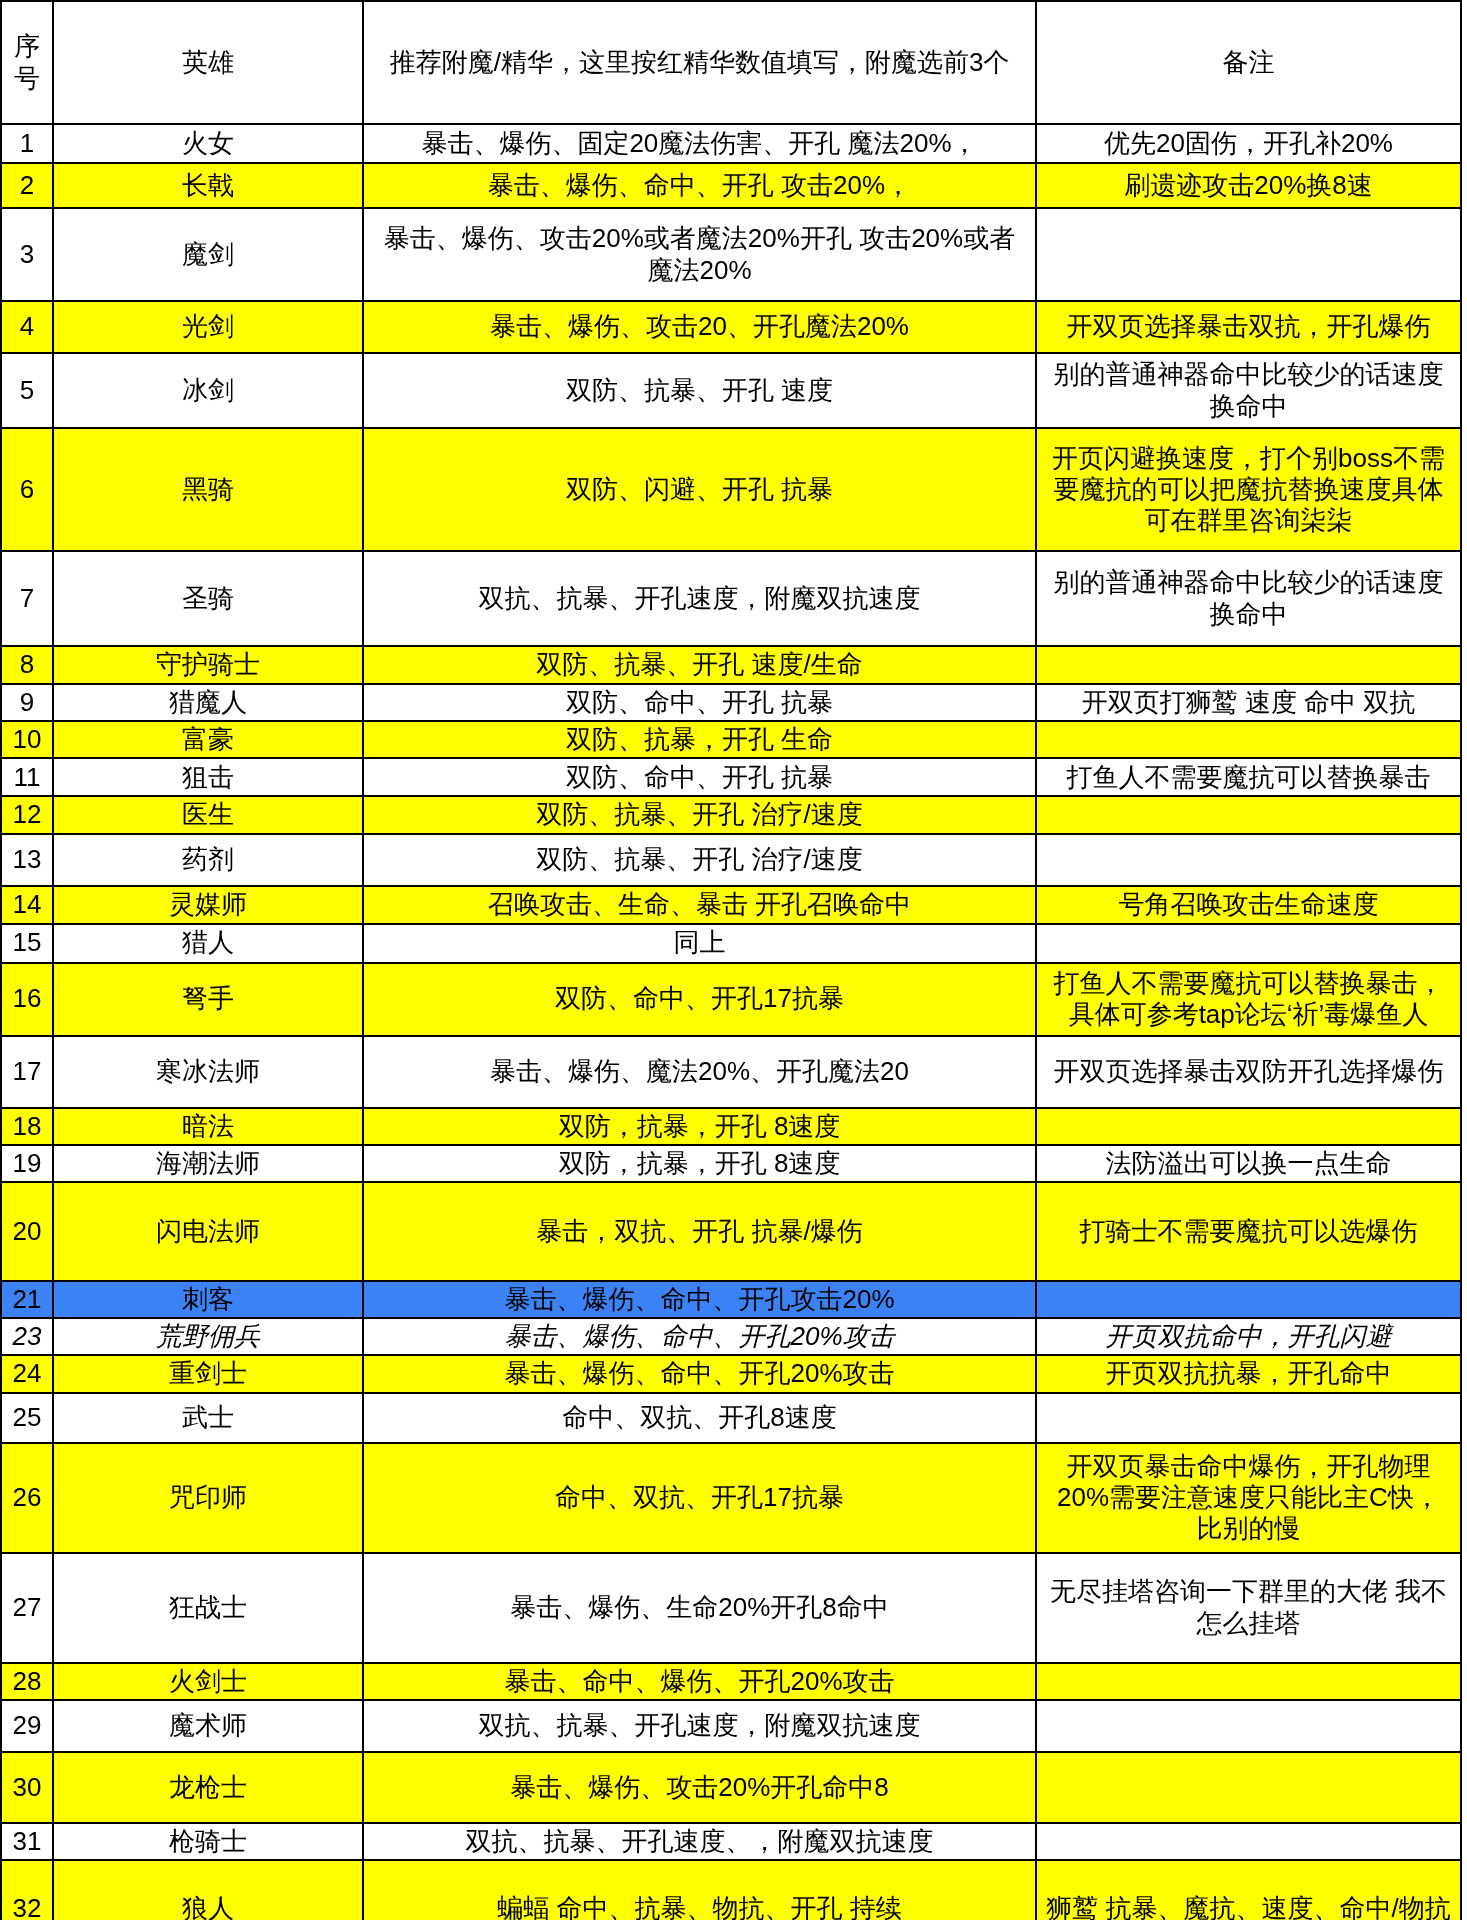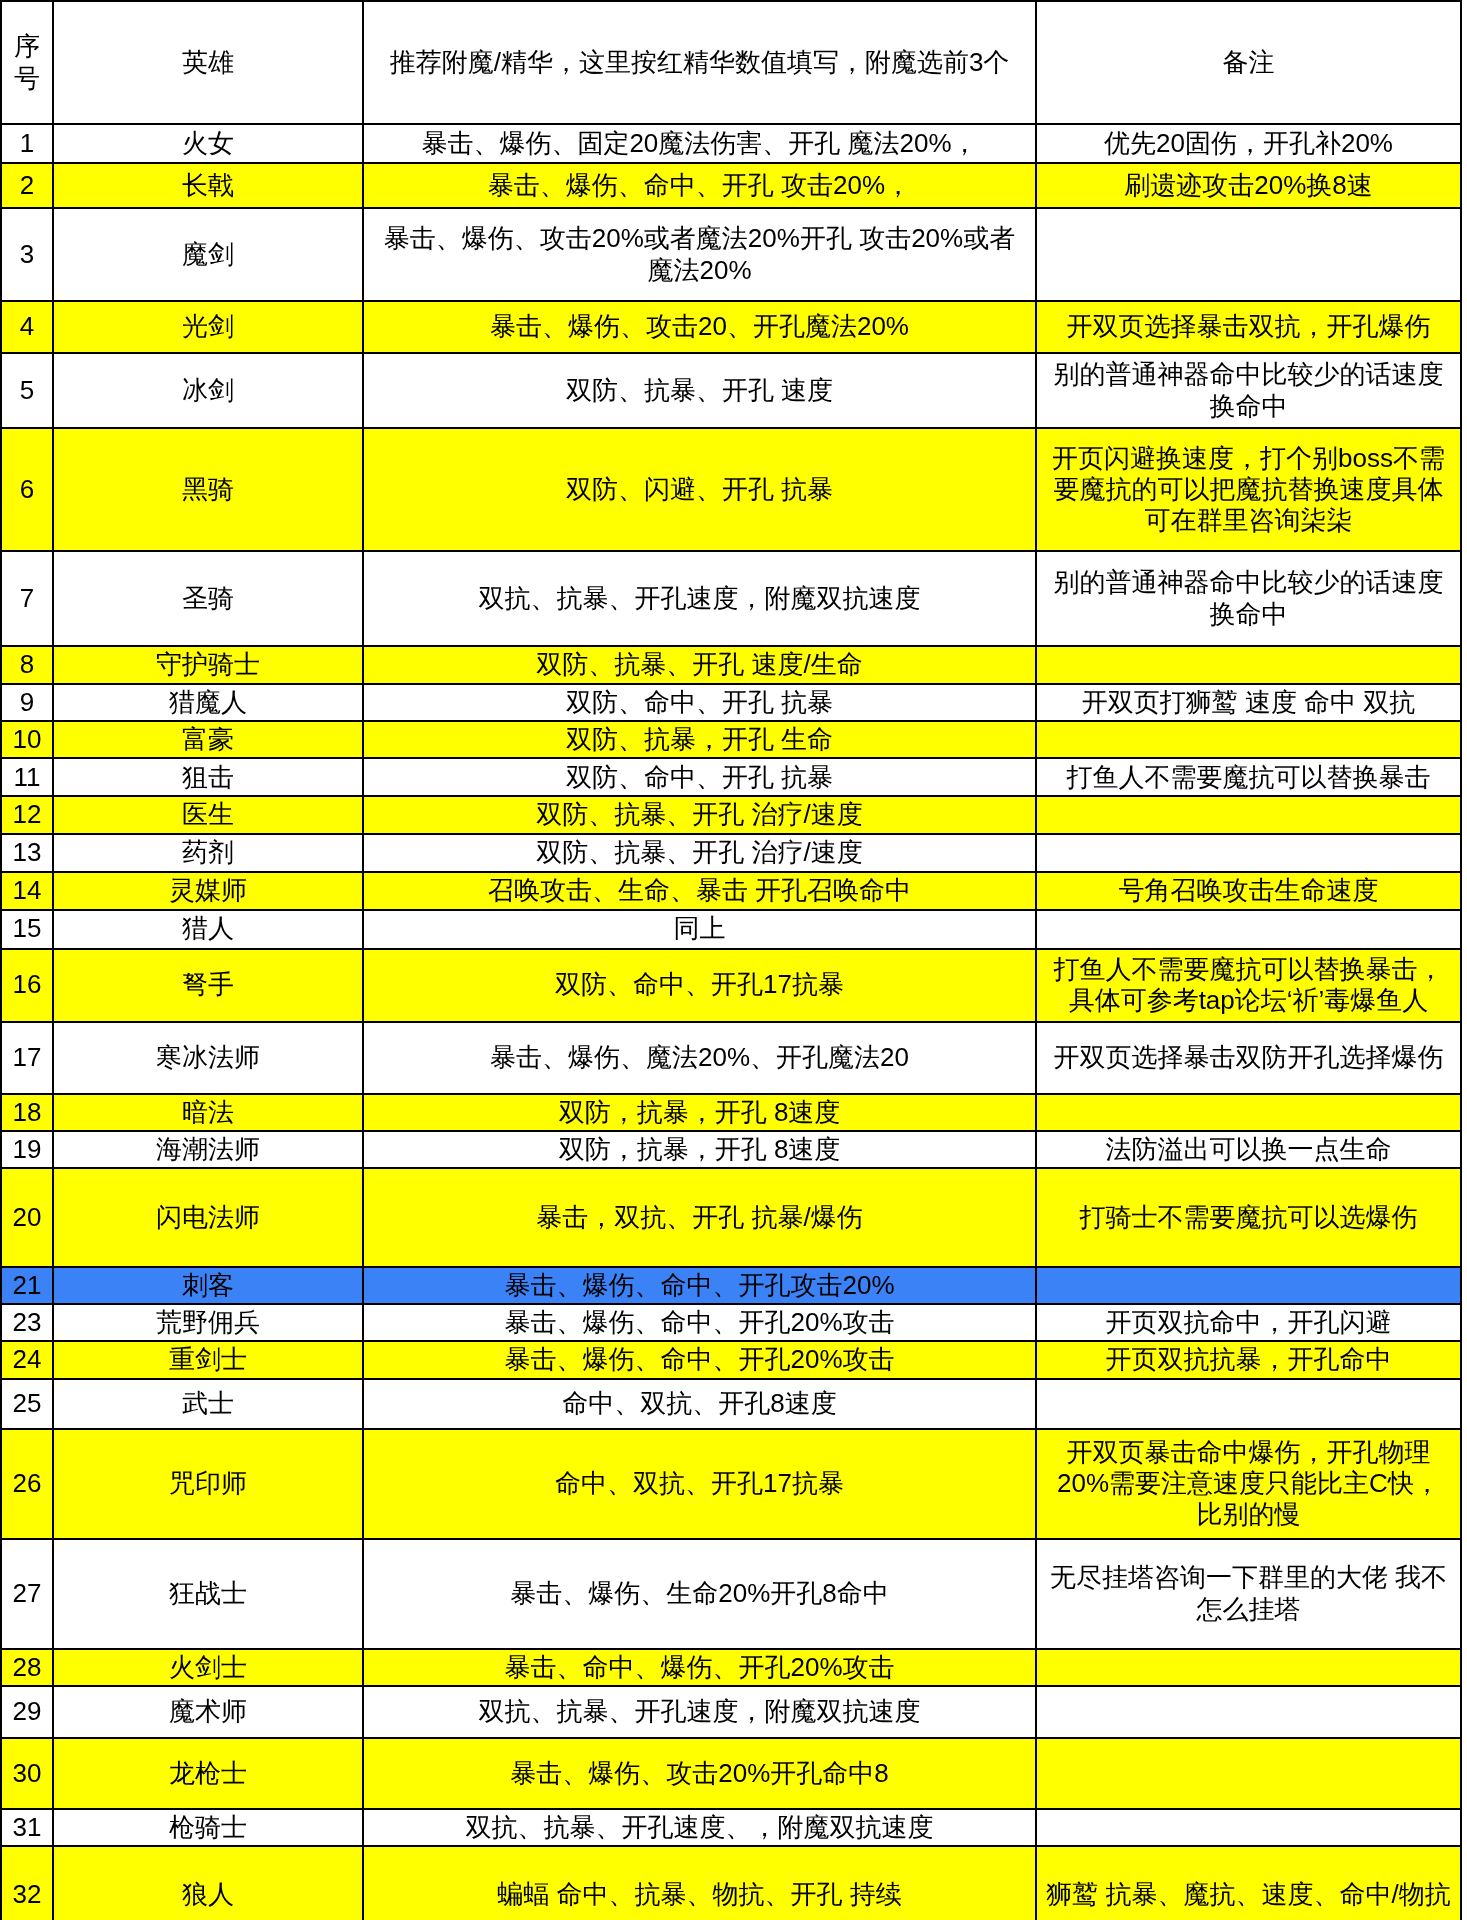--- a/index.html
+++ b/index.html
@@ -122,21 +122,21 @@
           <td>狙击</td>
           <td>双防、命中、开孔 抗暴</td>
           <td>打鱼人不需要魔抗可以替换暴击</td>
         </tr>
         <tr style="height: 32px; background: rgb(255, 255, 0); margin-top: 32px;">
           <td>12</td>
           <td>医生</td>
           <td>双防、抗暴、开孔 治疗/速度</td>
           <td></td>
         </tr>
-        <tr style="height: 38px; background: rgb(255, 255, 255);">
+        <tr style="height: 52px; background: rgb(255, 255, 255);">
           <td>13</td>
           <td>药剂</td>
           <td>双防、抗暴、开孔 治疗/速度</td>
           <td></td>
         </tr>
         <tr style="height: 38px; background: rgb(255, 255, 0); margin-top: 40px;">
           <td>14</td>
           <td>灵媒师</td>
           <td>召唤攻击、生命、暴击 开孔召唤命中</td>
           <td>号角召唤攻击生命速度</td>
@@ -176,21 +176,21 @@
           <td>闪电法师</td>
           <td>暴击，双抗、开孔 抗暴/爆伤</td>
           <td>打骑士不需要魔抗可以选爆伤</td>
         </tr>
         <tr style="height: 37px; background: #3b82f6; padding-left: 40px;">
           <td>21</td>
           <td>刺客</td>
           <td>暴击、爆伤、命中、开孔攻击20%</td>
           <td></td>
         </tr>
-        <tr style="height: 35px; background: rgb(255, 255, 255);">
+        <tr style="height: 35px; background: rgb(255, 255, 255); font-style: italic;">
           <td>23</td>
           <td>荒野佣兵</td>
           <td>暴击、爆伤、命中、开孔20%攻击</td>
           <td>开页双抗命中，开孔闪避</td>
         </tr>
         <tr style="height: 37px; background: rgb(255, 255, 0);">
           <td>24</td>
           <td>重剑士</td>
           <td>暴击、爆伤、命中、开孔20%攻击</td>
           <td>开页双抗抗暴，开孔命中</td>

